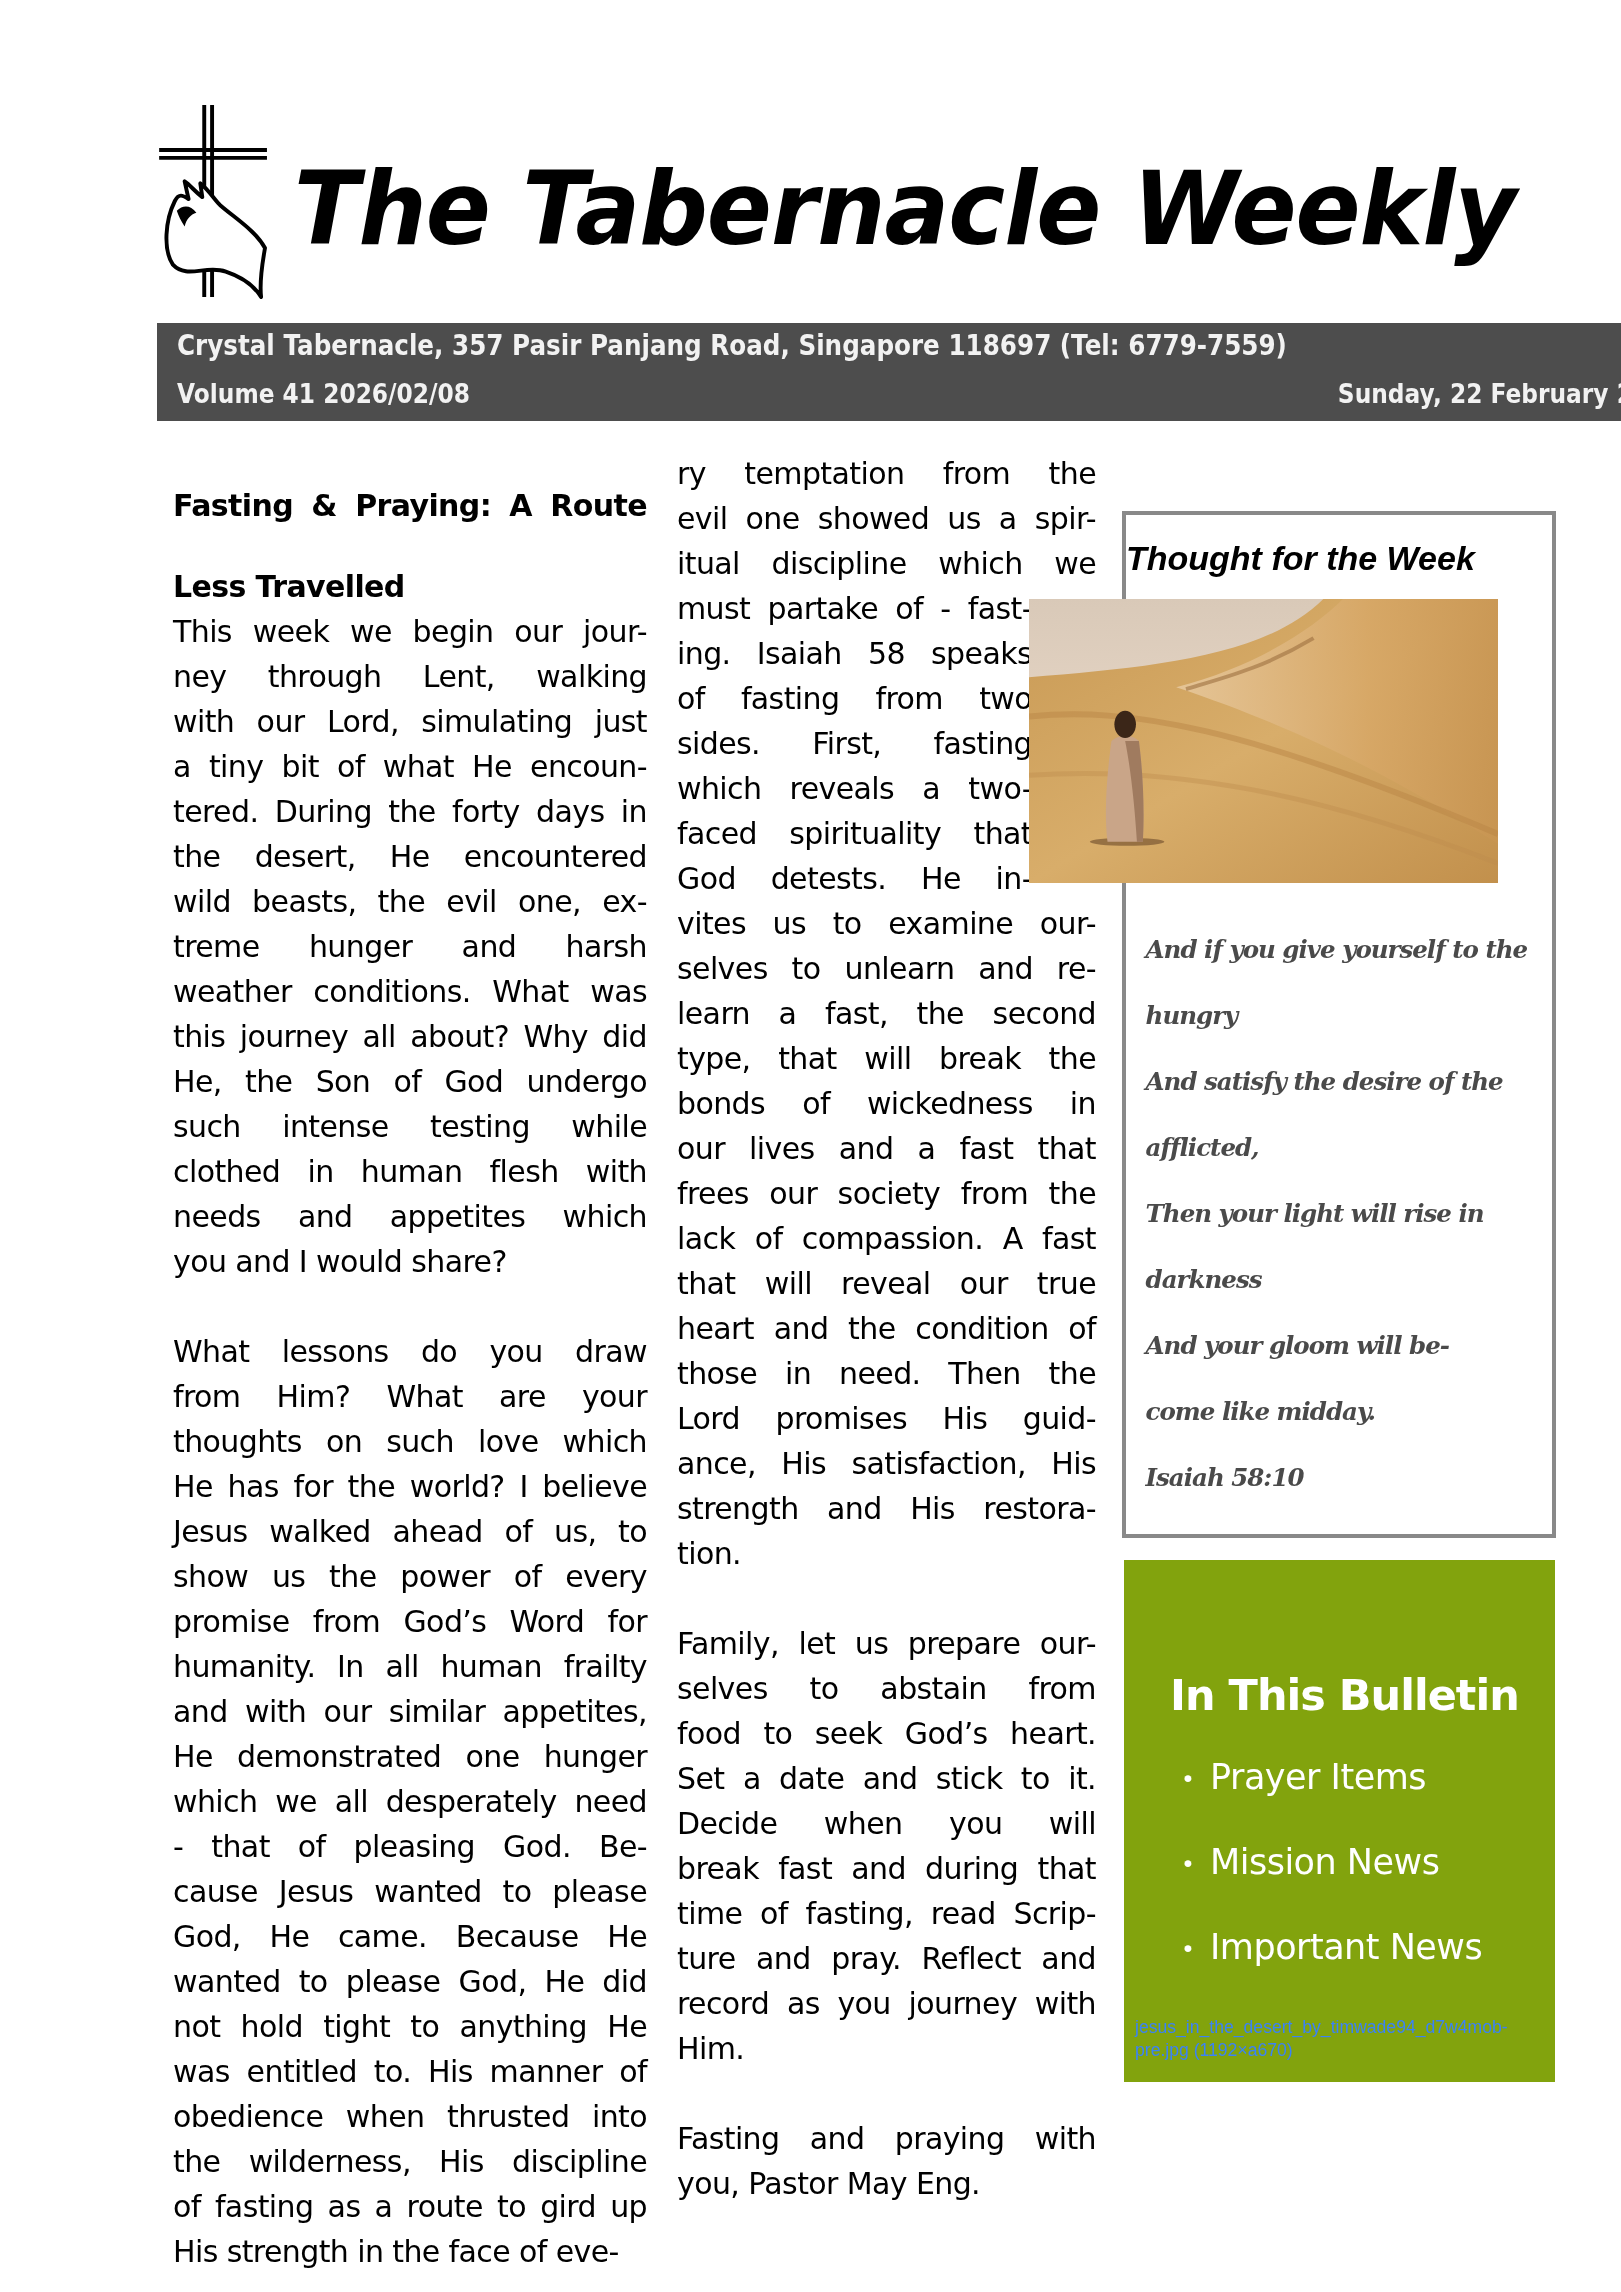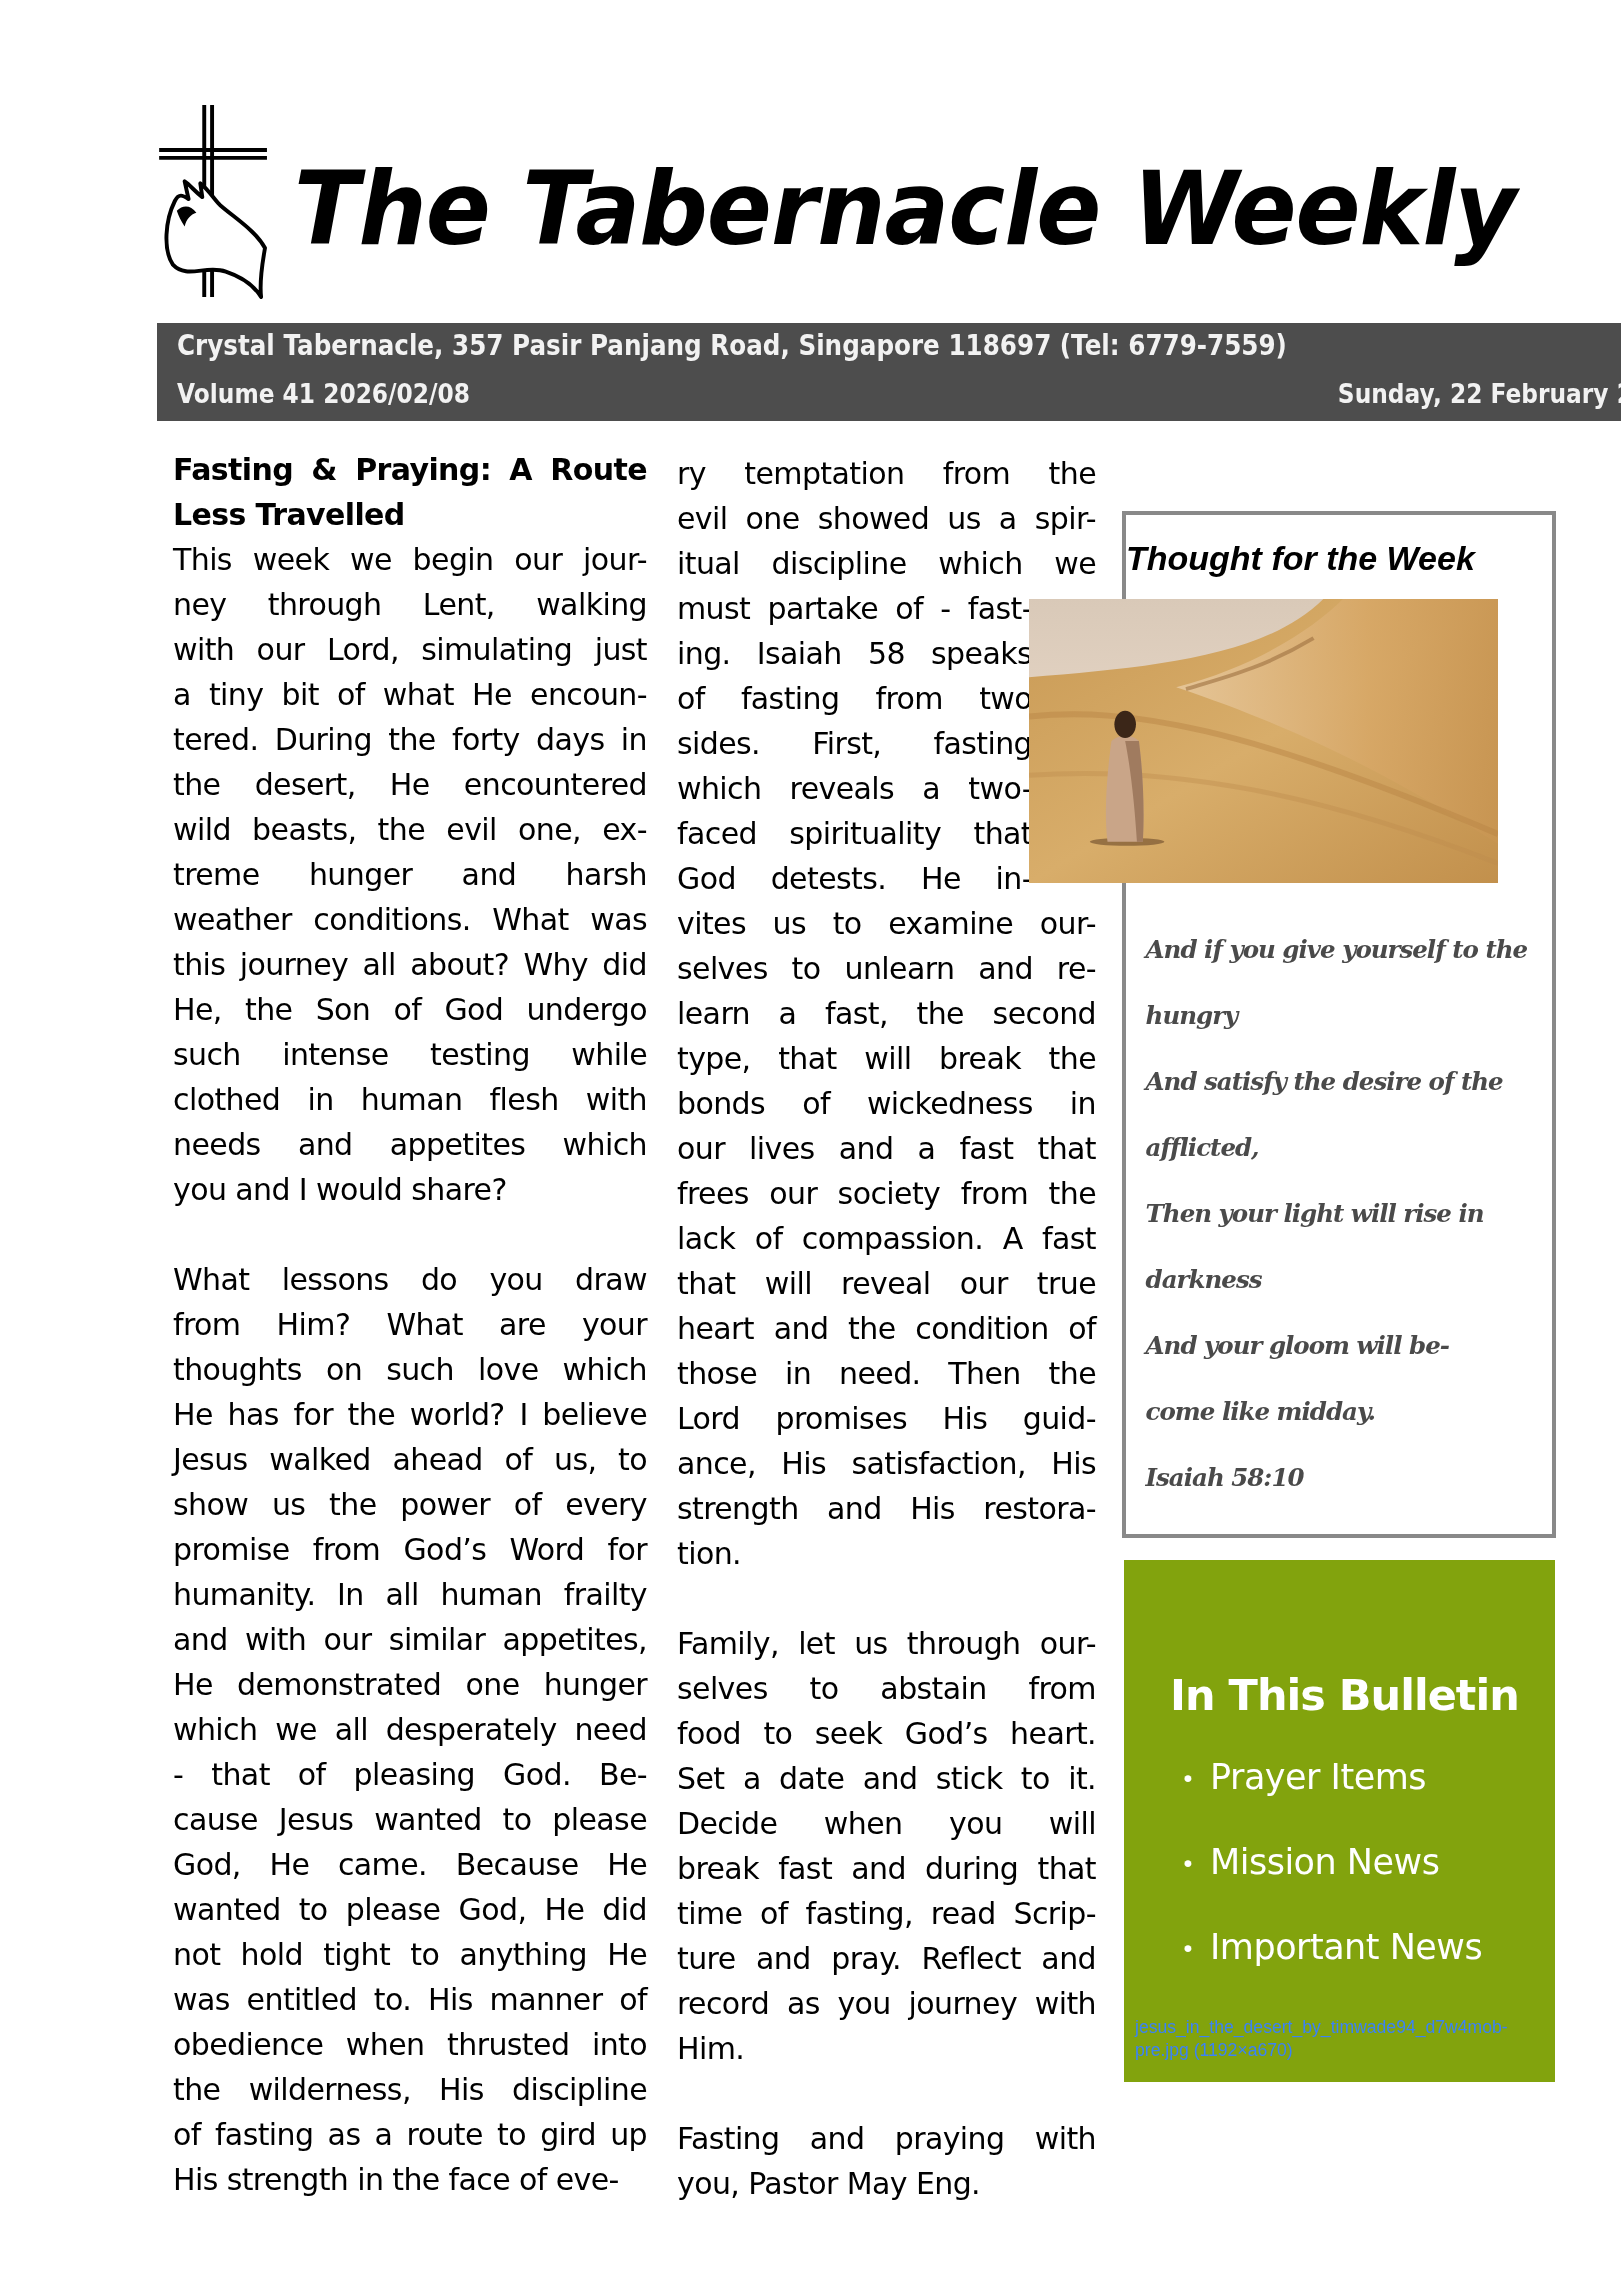--- a/index.html
+++ b/index.html
@@ -24,21 +24,21 @@
 
   
   .col { position: absolute; font-family: "DejaVu Sans", sans-serif; font-size: 30px; line-height: 45px; }
   #col1 { left: 173px; top: 447px; width: 474px; }
   #col2 { left: 677px; top: 451px; width: 419px; }
   .line { display: block; height: 45px; white-space: nowrap; text-align: justify; text-align-last: justify;
           letter-spacing: -0.6px; overflow: visible; }
   .line.last { text-align-last: left; }
   .line.blank { }
   .line.short { width: 355px; }
-  .heading .line { font-weight: bold; }
+  .heading .line { font-weight: bold; margin-top: 36px; }
 
   
   #thought { left: 1122px; top: 511px; width: 426px; height: 1019px; border: 4.9px solid #898989; background: #fff; }
   #thought-title { position: absolute; left: 0; right: 0; top: 23.5px; text-align: left;
                    font-family: "Liberation Sans", sans-serif; font-weight: bold; font-style: italic; font-size: 34px; color: #000; }
   #desert-img { left: 1029px; top: 599px; width: 469px; height: 284px; }
   #verse { position: absolute; left: 19.6px; top: 402px; width: 392px; color: #4a4a4a;
            font-family: "DejaVu Serif", serif; font-style: italic; font-weight: bold; font-size: 24.5px; line-height: 66px; letter-spacing: -1px; }
   #verse .vline { display: block; white-space: nowrap; }
 
@@ -145,21 +145,21 @@
       <span class="line">frees our society from the</span>
       <span class="line">lack of compassion. A fast</span>
       <span class="line">that will reveal our true</span>
       <span class="line">heart and the condition of</span>
       <span class="line">those in need. Then the</span>
       <span class="line">Lord promises His guid-</span>
       <span class="line">ance, His satisfaction, His</span>
       <span class="line">strength and His restora-</span>
       <span class="line last">tion.</span>
       <span class="line blank"></span>
-      <span class="line">Family, let us through our-</span>
+      <span class="line">Family, let us prepare our-</span>
       <span class="line">selves to abstain from</span>
       <span class="line">food to seek God’s heart.</span>
       <span class="line">Set a date and stick to it.</span>
       <span class="line">Decide when you will</span>
       <span class="line">break fast and during that</span>
       <span class="line">time of fasting, read Scrip-</span>
       <span class="line">ture and pray. Reflect and</span>
       <span class="line">record as you journey with</span>
       <span class="line last">Him.</span>
       <span class="line blank"></span>

